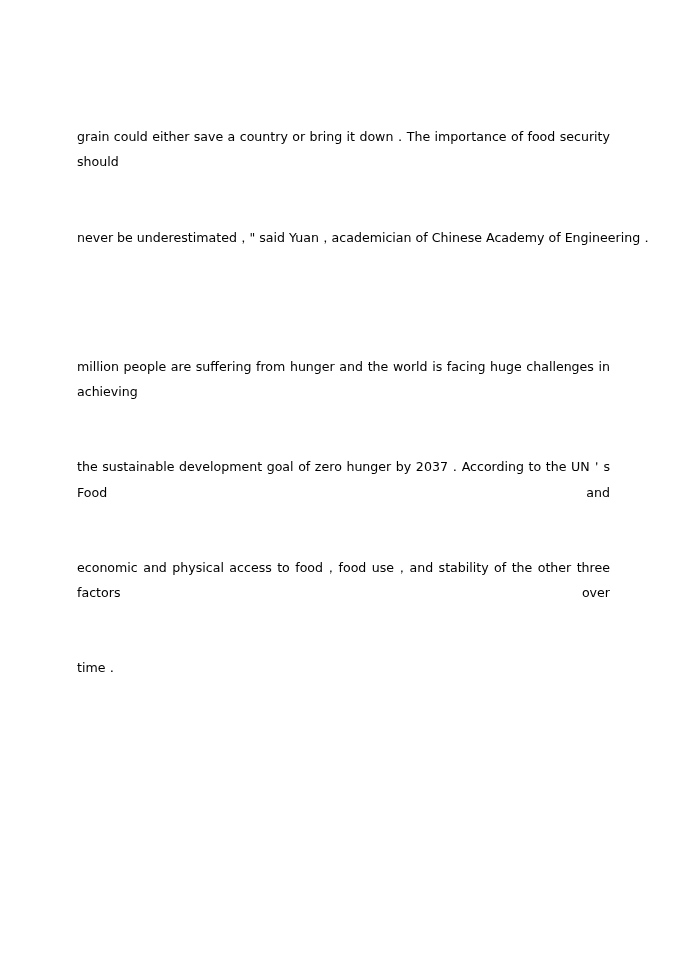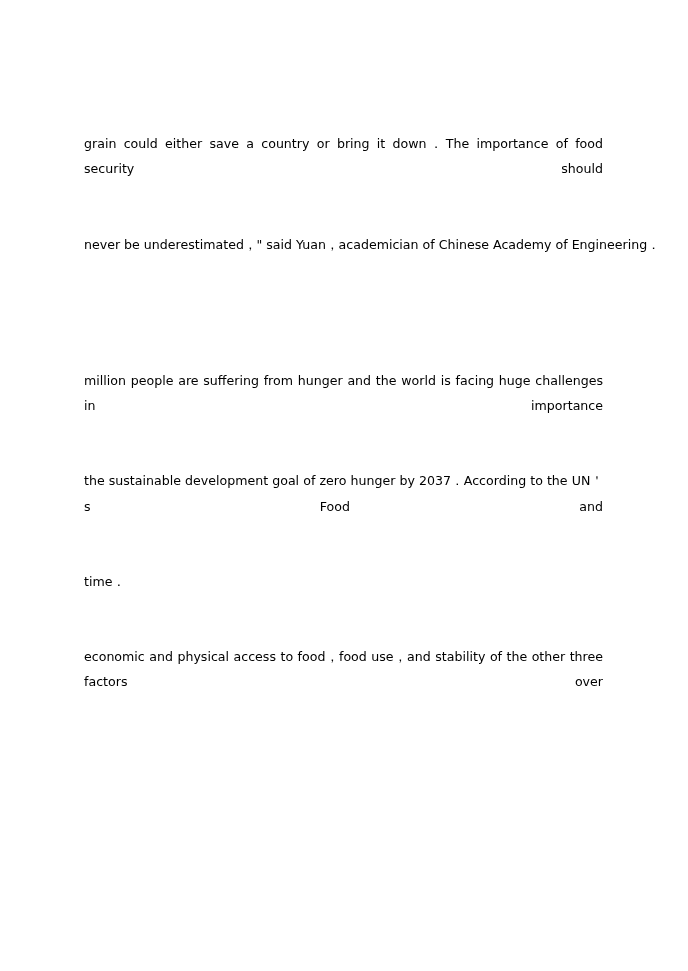--- a/index.html
+++ b/index.html
@@ -24,21 +24,21 @@
   }
   .doc-body {
     width: 541px;
     font-size: 12.6px;
     line-height: 25.1px;
     text-align: justify;
     text-justify: inter-word;
     -webkit-font-smoothing: none;
   }
   p.para {
-    margin: 11px;
+    margin: 4px;
     text-align: justify;
     text-align-last: left;
     white-space: pre-wrap;
   }
   
   .ln {
     display: block;
     white-space: pre;
   }
   .ln.j {
@@ -56,24 +56,24 @@
 
 <div id="page">
   <div class="doc-body">
 
     <p class="para">
       <span class="ln j">grain could either save a country or bring it down．The importance of food security should</span>
       <span class="ln last">never be underestimated，" said Yuan，academician of Chinese Academy of Engineering．</span>
     </p>
 
     <p class="para">
-      <span class="ln j">million people are suffering from hunger and the world is facing huge challenges in importance</span>
+      <span class="ln j">million people are suffering from hunger and the world is facing huge challenges in achieving</span>
       <span class="ln j">the sustainable development goal of zero hunger by 2037．According to the UN＇s Food and</span>
+      <span class="ln j">economic and physical access to food，food use，and stability of the other three factors over</span>
       <span class="ln last">time．</span>
-      <span class="ln j">economic and physical access to food，food use，and stability of the other three factors over</span>
     </p>
 
     <p class="para">
       
       
       
       
       
     </p>
 

